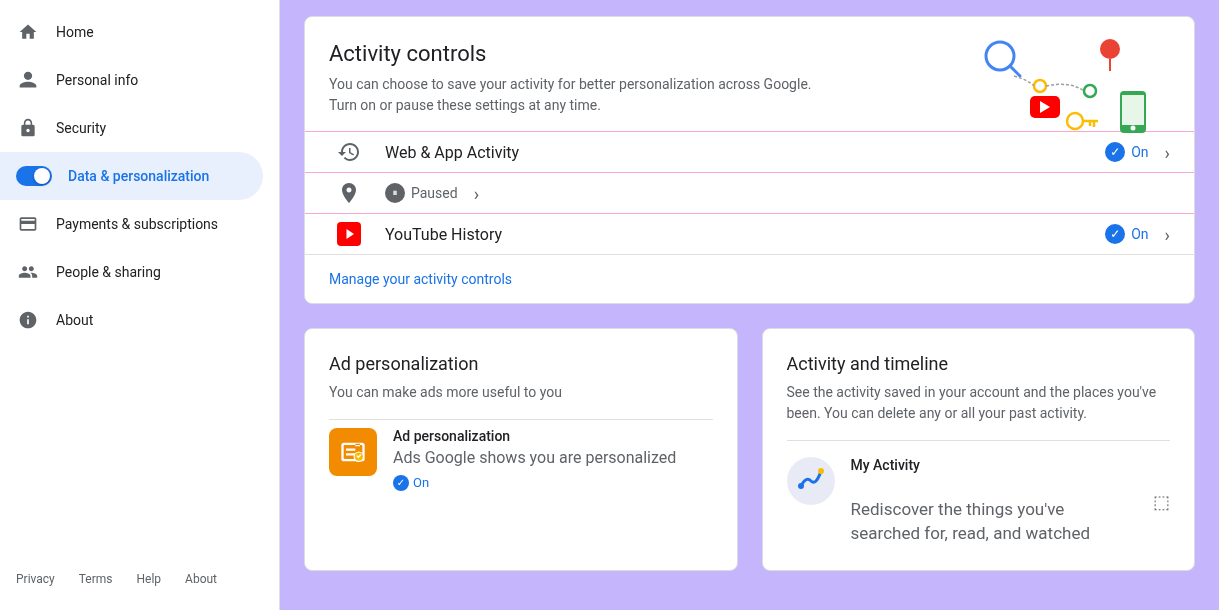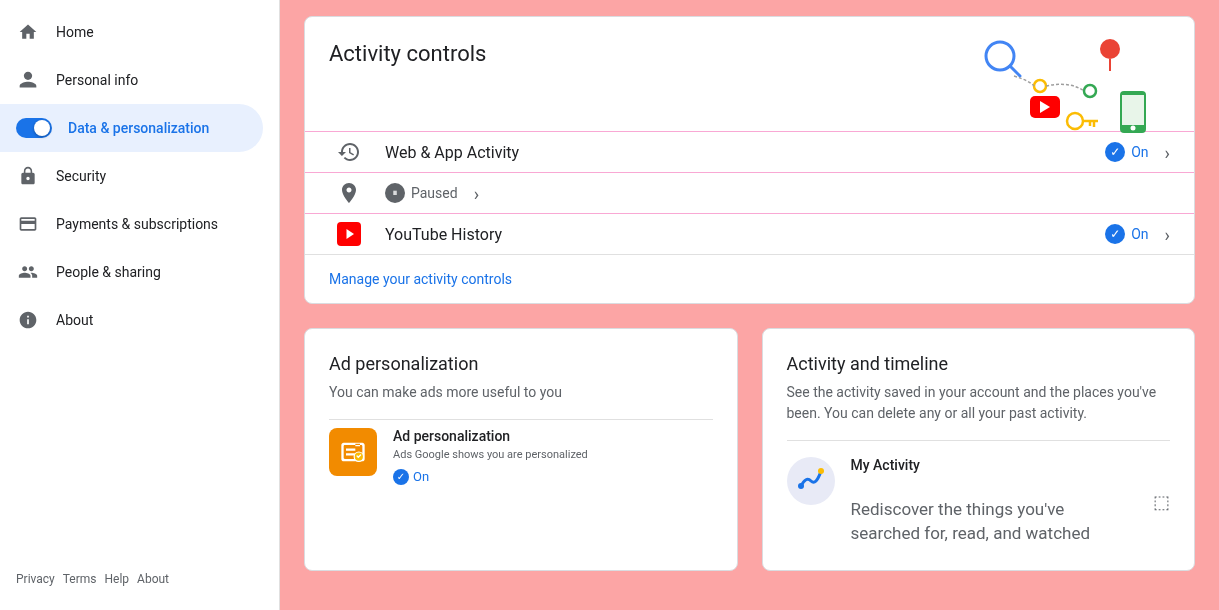--- a/index.html
+++ b/index.html
@@ -38,21 +38,21 @@
       margin-right: 16px;
       display: flex;
       align-items: center;
       justify-content: center;
       flex-shrink: 0;
     }
     .sidebar-item .icon svg { width: 20px; height: 20px; }
     .sidebar-label { font-size: 14px; }
     .sidebar-footer {
       display: flex;
-      gap: 8px;
+      gap: 24px;
       padding: 0 16px;
       flex-wrap: wrap;
     }
     .sidebar-footer a {
       font-size: 12px;
       color: #5f6368;
       text-decoration: none;
       cursor: pointer;
     }
 
@@ -76,21 +76,21 @@
       top: 2px;
       right: 2px;
       box-shadow: 0 1px 3px rgba(0,0,0,0.3);
     }
 
     
     .main {
       flex: 1;
       overflow-y: auto;
       padding: 16px 24px;
-      background: #fca5a5;
+      background: #c4b5fd;
     }
 
     
     .card {
       background: #fff;
       border: 1px solid #dadce0;
       border-radius: 8px;
       margin-bottom: 24px;
     }
 
@@ -231,21 +231,21 @@
       background: #f28b00;
       border-radius: 8px;
       display: flex;
       align-items: center;
       justify-content: center;
       flex-shrink: 0;
     }
     .ad-icon-box svg { width: 28px; height: 28px; }
     .ad-item-info { flex: 1; }
     .ad-item-title { font-size: 14px; color: #202124; margin-bottom: 4px; font-weight: 500; }
-    .ad-item-desc { font-size: 11px; color: #5f6368; margin-bottom: 6px; }
+    .ad-item-desc { font-size: 16px; color: #5f6368; margin-bottom: 6px; }
     .on-badge {
       display: inline-flex;
       align-items: center;
       gap: 4px;
       font-size: 13px;
       color: #1a73e8;
     }
     .on-badge-check {
       width: 16px;
       height: 16px;
@@ -300,32 +300,32 @@
 
     <div class="sidebar-item">
       <span class="icon">
         <svg viewBox="0 0 24 24" fill="#5f6368">
             <path d="M12 12c2.7 0 5-2.3 5-5s-2.3-5-5-5-5 2.3-5 5 2.3 5 5 5zm0 2c-3.3 0-10 1.7-10 5v2h20v-2c0-3.3-6.7-5-10-5z"></path>
           </svg>
       </span>
       <span class="sidebar-label">Personal info</span>
     </div>
 
+    <div class="sidebar-item">
+      <span class="icon">
+        <svg viewBox="0 0 24 24" fill="#5f6368">
+            <path d="M18 8h-1V6c0-2.8-2.2-5-5-5S7 3.2 7 6v2H6c-1.1 0-2 .9-2 2v10c0 1.1.9 2 2 2h12c1.1 0 2-.9 2-2V10c0-1.1-.9-2-2-2zm-6 9c-1.1 0-2-.9-2-2s.9-2 2-2 2 .9 2 2-.9 2-2 2zm3.1-9H8.9V6c0-1.7 1.4-3.1 3.1-3.1 1.7 0 3.1 1.4 3.1 3.1v2z"></path>
+          </svg>
+      </span>
+      <span class="sidebar-label">Security</span>
+    </div>
+
     <div class="sidebar-item active">
       <span class="toggle"></span>
       <span class="sidebar-label">Data &amp; personalization</span>
-    </div>
-
-    <div class="sidebar-item">
-      <span class="icon">
-        <svg viewBox="0 0 24 24" fill="#5f6368">
-            <path d="M18 8h-1V6c0-2.8-2.2-5-5-5S7 3.2 7 6v2H6c-1.1 0-2 .9-2 2v10c0 1.1.9 2 2 2h12c1.1 0 2-.9 2-2V10c0-1.1-.9-2-2-2zm-6 9c-1.1 0-2-.9-2-2s.9-2 2-2 2 .9 2 2-.9 2-2 2zm3.1-9H8.9V6c0-1.7 1.4-3.1 3.1-3.1 1.7 0 3.1 1.4 3.1 3.1v2z"></path>
-          </svg>
-      </span>
-      <span class="sidebar-label">Security</span>
     </div>
 
     <div class="sidebar-item">
       <span class="icon">
         <svg viewBox="0 0 24 24" fill="#5f6368">
             <path d="M20 4H4c-1.11 0-2 .89-2 2v12c0 1.11.89 2 2 2h16c1.11 0 2-.89 2-2V6c0-1.11-.89-2-2-2zm0 14H4v-6h16v6zm0-10H4V6h16v2z"></path>
           </svg>
       </span>
       <span class="sidebar-label">Payments &amp; subscriptions</span>
     </div>
@@ -357,20 +357,21 @@
     <a>About</a>
   </div>
 </nav>
 
 <main class="main">
 
   <div class="card">
     <div class="activity-controls-header">
       <div>
         <div class="activity-controls-title">Activity controls</div>
+        <div class="activity-controls-desc">You can choose to save your activity for better personalization across Google. Turn on or pause these settings at any time.</div>
       </div>
 
       <div class="activity-illustration">
         <svg class="illustration-svg" viewBox="0 0 200 110" xmlns="http://www.w3.org/2000/svg">
 
           <circle cx="30" cy="25" r="14" fill="none" stroke="#4285f4" stroke-width="3"></circle>
           <line x1="40" y1="35" x2="50" y2="45" stroke="#4285f4" stroke-width="3" stroke-linecap="round"></line>
 
           <circle cx="140" cy="18" r="10" fill="#ea4335"></circle>
           <path d="M140 28 L140 40" stroke="#ea4335" stroke-width="2"></path>

